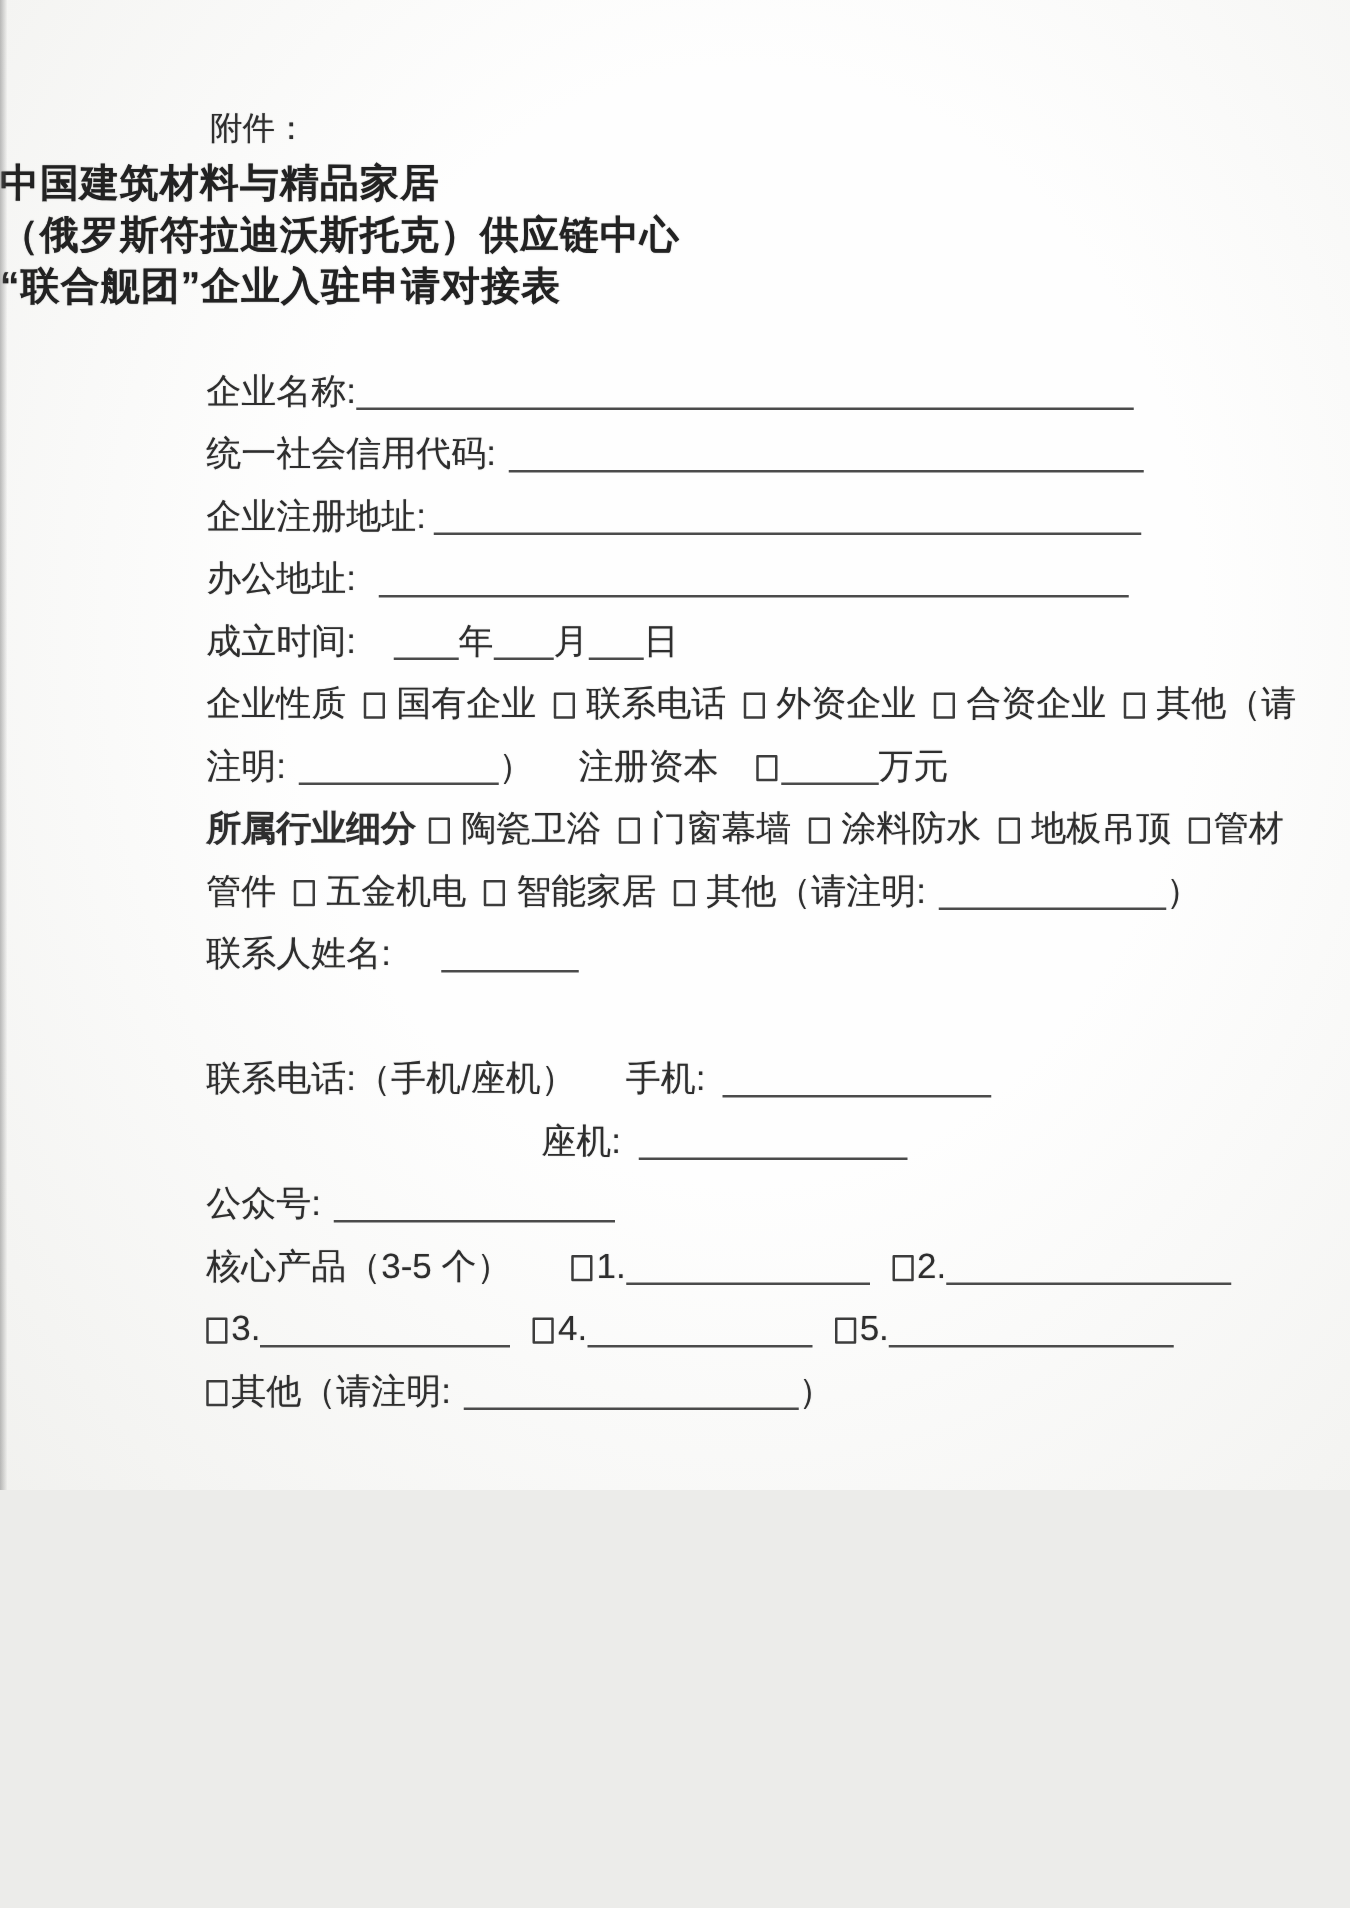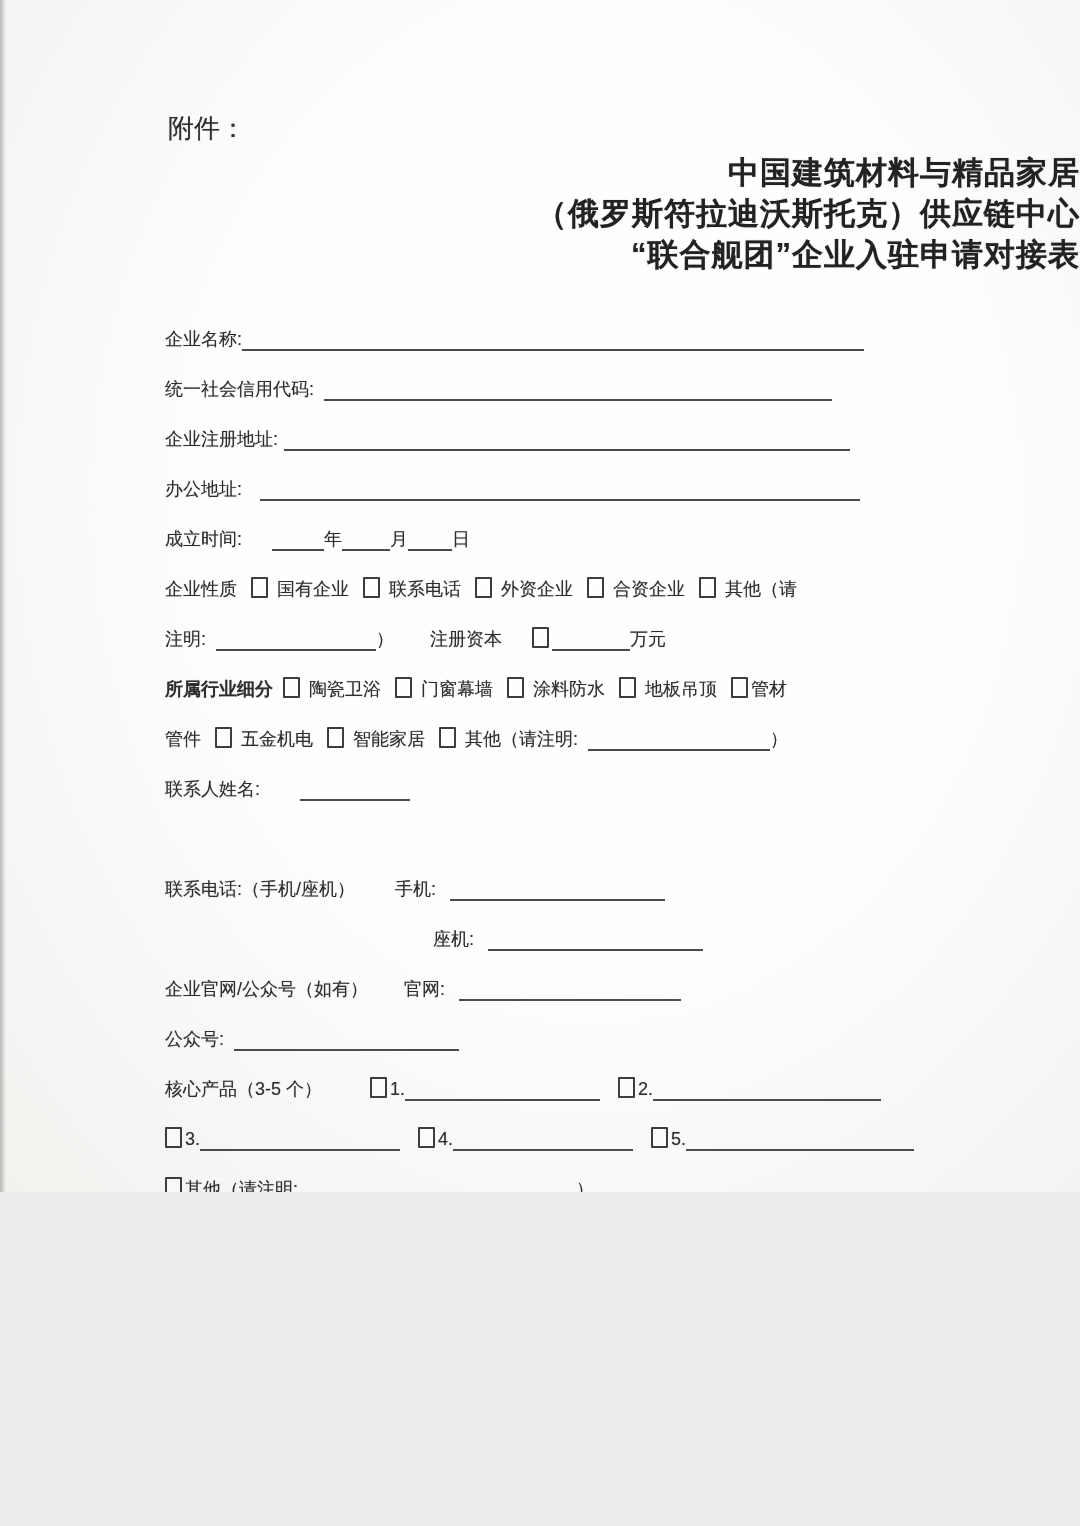--- a/index.html
+++ b/index.html
@@ -7,42 +7,42 @@
     position:relative;
     width:1080px;height:1192px;
     margin:0 auto;
     background:
       radial-gradient(ellipse 900px 1100px at 55% 42%, rgba(255,255,255,.9) 40%, rgba(238,238,235,.9) 100%),
       #f7f7f5;
     font-family:"Liberation Sans","DejaVu Sans",sans-serif;
     color:#2e2e2e;
     overflow:hidden;
     box-sizing:border-box;
-    padding-top:112px;
+    padding-top:86px;
   }
   
   .page::before{
     content:"";position:absolute;left:0;top:0;bottom:0;width:6px;
     background:linear-gradient(to right, rgba(110,110,110,.45), rgba(110,110,110,0));
   }
   
   .page::after{
     content:"";position:absolute;left:20px;top:1320px;width:260px;height:140px;
     background:radial-gradient(ellipse at center, rgba(190,190,185,.18), rgba(190,190,185,0) 70%);
   }
   .attachment{
     margin-left:168px;font-size:26px;line-height:32px;
     text-shadow:0 0 1px rgba(45,45,45,.45);
   }
   .title{
-    margin-top:8px;text-align:right;font-weight:bold;font-size:31px;line-height:41px;
+    margin-top:8px;text-align:left;font-weight:bold;font-size:31px;line-height:41px;
     color:#222;letter-spacing:1px;text-shadow:0 0 1px rgba(30,30,30,.5);
   }
   .form{
-    margin:39px 0 0 165px;width:790px;font-size:18px;
+    margin:39px 0 0 165px;width:790px;font-size:28px;
     text-shadow:0 0 1px rgba(45,45,45,.4);
   }
   .line{height:50px;line-height:50px;white-space:nowrap;}
   .spacer{height:50px;}
   .ul{
     display:inline-block;height:12px;vertical-align:-6px;
     border-bottom:2px solid #4b4b4b;
   }
   .cb{
     display:inline-block;width:17px;height:21px;vertical-align:-3px;
@@ -120,23 +120,20 @@
 
     <div class="line">
       <span>联系电话:（手机/座机）</span><span class="g40">手机:</span><span class="ul g14" style="width:215px"></span>
     </div>
 
     <div class="line">
       <span class="indent">座机:</span><span class="ul g14" style="width:215px"></span>
     </div>
 
 
-    <div class="line">
-      <span>企业官网/公众号（如有）</span><span class="g24">官网:</span><span class="ul g14" style="width:222px"></span>
-    </div>
 
     <div class="line">
       <span>公众号:</span><span class="ul g10" style="width:225px"></span>
     </div>
 
     <div class="line">
       <span>核心产品（3-5 个）</span><span class="cb tight g48"></span><span>1.</span><span class="ul" style="width:195px"></span><span class="cb tight g18"></span><span>2.</span><span class="ul" style="width:228px"></span>
     </div>
 
     <div class="line">

